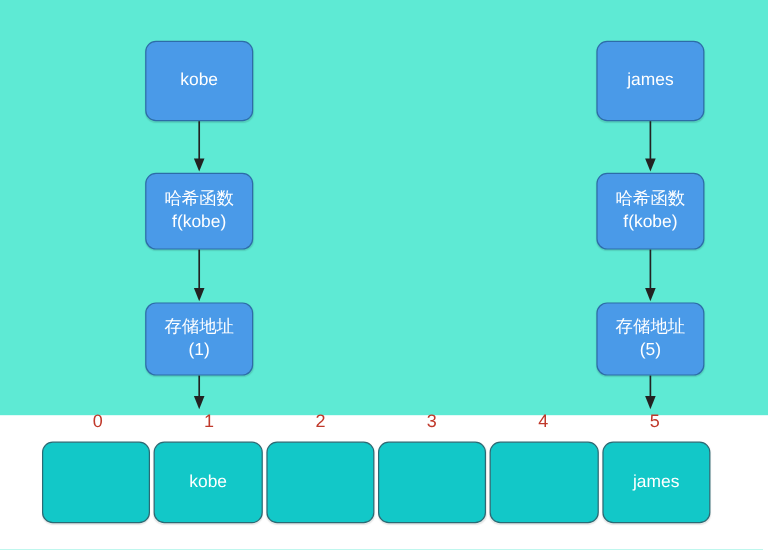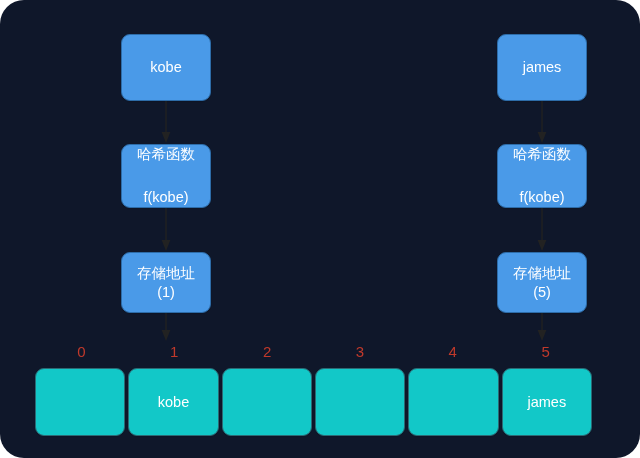--- a/index.html
+++ b/index.html
@@ -9,23 +9,22 @@
   body {
     width: 640px;
     height: 458px;
     background: #ffffff;
     font-family: "Liberation Sans", "DejaVu Sans", sans-serif;
     overflow: hidden;
   }
   #canvas {
     position: relative;
     width: 640px;
-    height: 458px;
-    background: #0f172a;
-    border-radius: 24px;
+    height: 346px;
+    background: #5eead4;
   }
 
   
   .node {
     position: absolute;
     box-sizing: border-box;
     background: #4a9ae8;
     border: 1.5px solid #2d6ca8;
     border-radius: 9px;
     color: #ffffff;
@@ -35,21 +34,21 @@
     justify-content: center;
     line-height: 1.3;
     font-size: 14.5px;
     text-align: center;
     box-shadow: 0 1px 1px rgba(0,0,0,0.12);
   }
   .node .line1 { display: block; }
   .node .line2 { display: block; }
 
   .node-key   { width: 90px; height: 67px; }
-  .node-hash  { width: 90px; height: 64px; justify-content: space-between; }
+  .node-hash  { width: 90px; height: 64px; }
   .node-addr  { width: 90px; height: 61px; }
 
   
   #node-kobe      { left: 121px; top: 34px;  }
   #node-hash-kobe { left: 121px; top: 144px; }
   #node-addr-kobe { left: 121px; top: 252px; }
   
   #node-james      { left: 497px; top: 34px;  }
   #node-hash-james { left: 497px; top: 144px; }
   #node-addr-james { left: 497px; top: 252px; }

